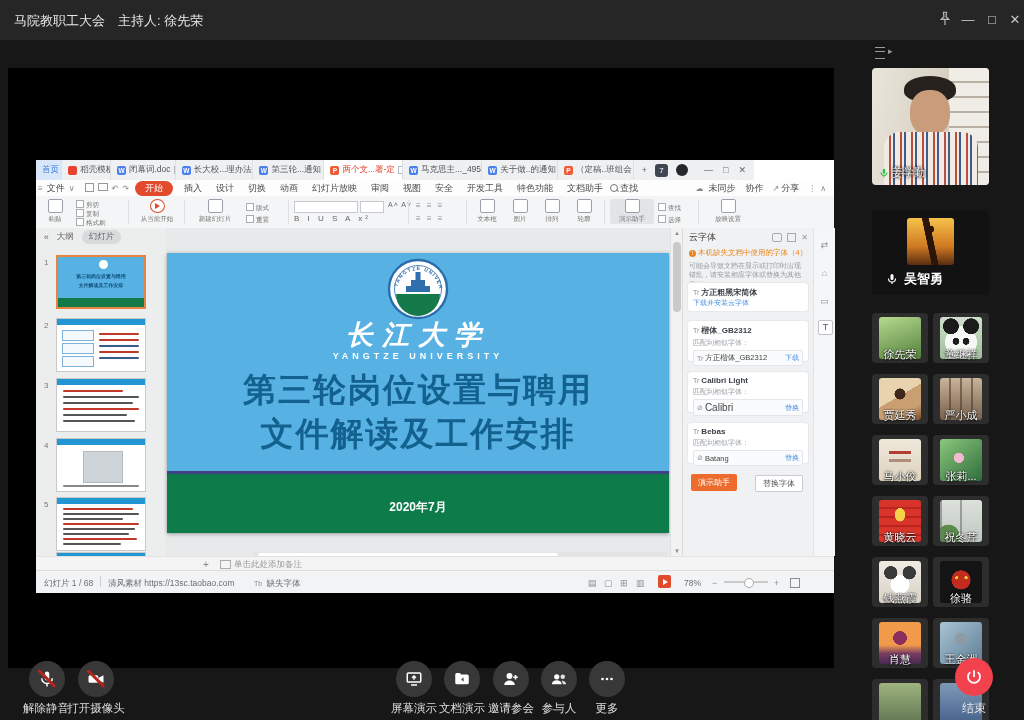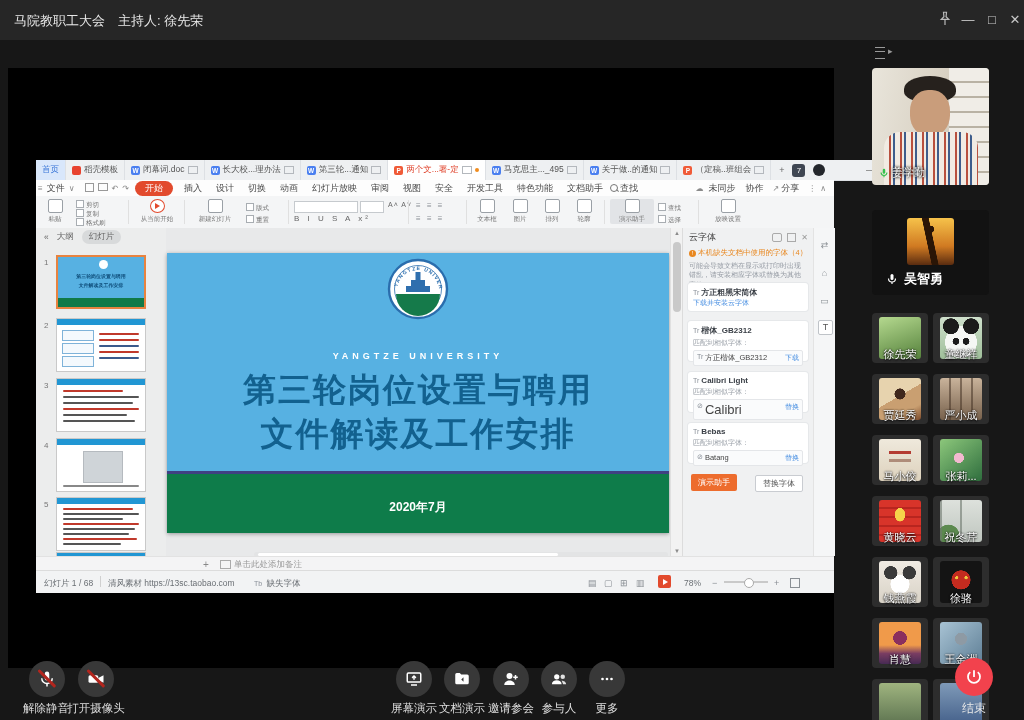--- a/index.html
+++ b/index.html
@@ -7,21 +7,21 @@
        font-family:"Liberation Sans",sans-serif;-webkit-font-smoothing:antialiased}
   .a{position:absolute}
   
   .titlebar{left:0;top:0;width:1024px;height:40px;background:#262626;color:#e8e8e8;font-size:13px}
   .titlebar .t{top:12px;white-space:nowrap}
   .winbtn{width:22px;height:18px;top:11px;text-align:center;color:#c8c8c8;font-size:13px;line-height:18px;cursor:default}
   
   .share{left:8px;top:68px;width:826px;height:600px;background:#000}
   .wps{left:36px;top:160px;width:798px;height:432px;background:#fff;font-size:9px;color:#444}
   
-  .tstrip{left:0;top:0;width:880px;height:20px;background:#eef0f2;display:flex;align-items:stretch;border-bottom:1px solid #dcdfe3}
+  .tstrip{left:0;top:0;width:718px;height:20px;background:#eef0f2;display:flex;align-items:stretch;border-bottom:1px solid #dcdfe3}
   .wtab{display:flex;align-items:center;gap:3px;padding:0 6px;border-right:1px solid #dde0e4;font-size:8.5px;color:#555;white-space:nowrap;overflow:hidden}
   .wtab.home{background:#d9e7fb;color:#3c78d8}
   .wtab.activep{background:#fff;color:#e0432c}
   .ticon{width:9px;height:9px;border-radius:2px;display:inline-block;flex:0 0 9px;color:#fff;font-size:6.5px;font-weight:bold;text-align:center;line-height:9px}
   .ticon.w{background:#4a7ff0}.ticon.p{background:#f05b38}.ticon.d{background:#e8432e}
   .mon{width:8px;height:6px;border:1px solid #b4b8bd;display:inline-block;flex:0 0 8px}
   .odot{width:4px;height:4px;border-radius:50%;background:#f08c1e;display:inline-block}
   .tctl{display:flex;align-items:center;color:#666;font-size:9px;gap:8px;padding:0 8px}
   .badge7{width:13px;height:13px;background:#3f4652;color:#fff;border-radius:3px;font-size:8px;line-height:13px;text-align:center}
   .tavatar{width:12px;height:12px;border-radius:50%;background:#23262b}
@@ -76,21 +76,21 @@
   .rphead{position:absolute;left:0;top:0;width:100%;height:18px;display:flex;align-items:center;padding:0 6px;box-sizing:border-box;color:#444;font-size:9px}
   .rpico{margin-left:auto;display:flex;gap:5px;color:#999;font-size:8px}
   .warn{position:absolute;left:6px;top:20px;width:119px;color:#e8871f;font-size:7.5px}
   .warn .ci{display:inline-block;width:7px;height:7px;border-radius:50%;background:#e8871f;color:#fff;font-size:6px;line-height:7px;text-align:center;margin-right:2px}
   .pdesc{position:absolute;left:6px;top:33px;width:118px;color:#949aa3;font-size:7px;line-height:1.35}
   .card{position:absolute;left:5px;width:120px;background:#fff;border-radius:3px;box-shadow:0 0 0 1px #e6e8ea;padding:4px 5px;box-sizing:border-box}
   .fname{color:#3a3f46;font-size:8px;font-weight:bold}
   .trg{color:#8a9099;font-size:7px;margin-right:2px;font-weight:normal}
   .blink{color:#4a90e2;font-size:7px}
   .mlabel{color:#9aa0a8;font-size:7px;margin-top:2px}
-  .inrow{margin-top:2px;border:1px solid #e4e6e9;background:#fafbfc;border-radius:2px;padding:2px 3px;display:flex;}
+  .inrow{margin-top:2px;border:1px solid #e4e6e9;background:#fafbfc;border-radius:2px;padding:2px 3px;display:flex;align-items:center}
   .inrow .blink{margin-left:auto}
   .btn-or{position:absolute;left:8px;background:#ed6c2d;color:#fff;border-radius:2px;padding:3px 7px;font-size:8px}
   .btn-wh{position:absolute;background:#fff;color:#555;border:1px solid #c9ccd1;border-radius:2px;padding:2px 7px;font-size:8px}
   
   .strip{left:777px;top:68px;width:21px;height:328px;background:#f5f6f7;border-left:1px solid #e3e3e3}
   .sico{position:absolute;left:4px;width:13px;text-align:center;color:#8a8f94;font-size:9px}
   .sico.tbox{border:1px solid #bfc3c8;background:#fff;border-radius:2px;height:13px;line-height:13px;color:#555}
   
   .hscroll{left:218px;top:392px;width:414px;height:5px;background:#e3e4e5;border-radius:3px}
   .hthumb{position:absolute;left:4px;top:1px;width:300px;height:3px;background:#fff;border-radius:2px}
@@ -356,20 +356,21 @@
         <circle cx="31" cy="31" r="29" fill="#fff" stroke="#2a6dad" stroke-width="2.4"></circle>
         <circle cx="31" cy="31" r="23.5" fill="none" stroke="#2a6dad" stroke-width="0.8"></circle>
         <path id="sealarc" d="M10 33 A 21 21 0 0 1 52 33" fill="none"></path>
         <text font-size="5" fill="#2a6dad" font-weight="bold" letter-spacing="1.2"><textPath href="#sealarc" startOffset="4">YANGTZE UNIVERSITY</textPath></text>
         <path d="M9 36a22 22 0 0 0 44 0z" fill="#157a4a"></path>
         <rect x="28.5" y="14" width="5" height="10" fill="#2f6fae"></rect>
         <rect x="24" y="22" width="14" height="6" fill="#2f6fae"></rect>
         <rect x="19" y="28" width="24" height="6" fill="#2f6fae"></rect>
       </svg>
     </div>
+    <div class="scn" style="top:64px;font-family:'DejaVu Serif',serif;font-style:italic;font-weight:bold;font-size:27px;letter-spacing:9px">长江大学</div>
     <div class="scn" style="top:98px;font-size:9px;font-weight:bold;letter-spacing:4px">YANGTZE  UNIVERSITY</div>
     <div class="stitle" style="top:115px">第三轮岗位设置与聘用</div>
     <div class="stitle" style="top:159px">文件解读及工作安排</div>
     <div class="navyline"></div>
     <div class="greenband"></div>
     <div class="scn" style="top:246px;font-size:12px;font-weight:bold">2020年7月</div>
   </div>
   <div class="a vscroll">
     <div class="varr" style="top:2px">▲</div>
     <div class="vthumb"></div>
@@ -398,21 +399,21 @@
             <span class="trg">Tr</span>
             <span style="font-size:7.5px;color:#444">方正楷体_GB2312</span>
             <span class="blink">下载</span>
           </div>
     </div>
     <div class="card" style="top:144px;height:40px">
       <div class="fname"><span class="trg">Tr</span><span>Calibri Light</span></div>
       <div class="mlabel">匹配到相似字体：</div>
       <div class="inrow">
             <span class="trg">⊘</span>
-            <span style="font-size:13px;color:#444">Calibri</span>
+            <span style="font-size:10px;color:#444">Calibri</span>
             <span class="blink">替换</span>
           </div>
     </div>
     <div class="card" style="top:195px;height:40px">
       <div class="fname"><span class="trg">Tr</span><span>Bebas</span></div>
       <div class="mlabel">匹配到相似字体：</div>
       <div class="inrow">
             <span class="trg">⊘</span>
             <span style="font-size:7.5px;color:#444">Batang</span>
             <span class="blink">替换</span>

